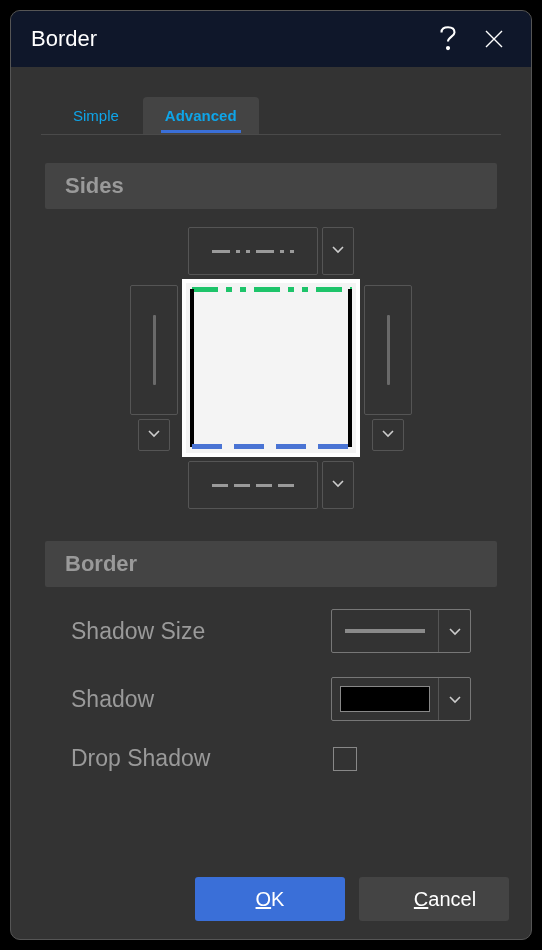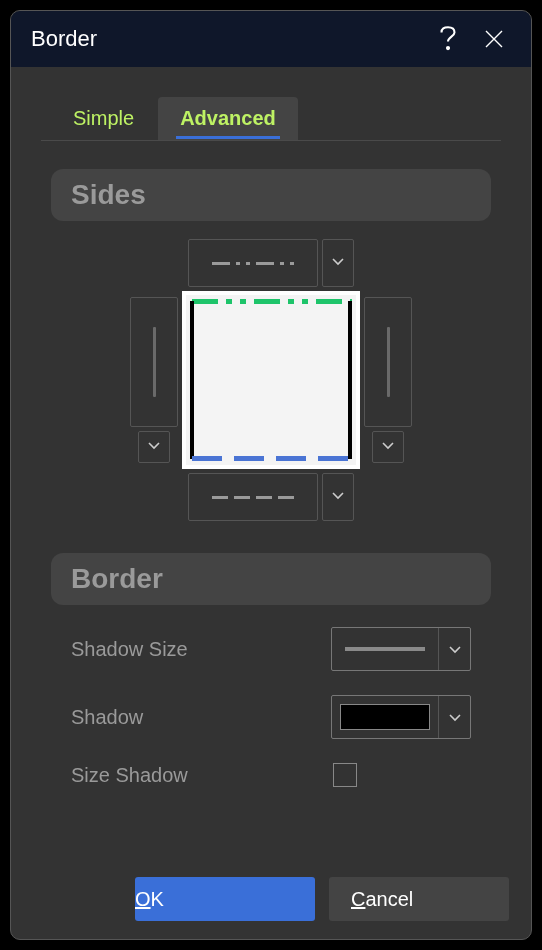--- a/index.html
+++ b/index.html
@@ -41,22 +41,22 @@
   }
   .tabs {
     display: flex;
     border-bottom: 1px solid #4a4a4a;
     margin-bottom: 28px;
     padding-left: 10px;
     gap: 2px;
   }
   .tab {
     padding: 10px 22px;
-    color: #bef264;
-    font-size: 20px;
+    color: #0ea5e9;
+    font-size: 15px;
     cursor: pointer;
     position: relative;
   }
   .tab.active {
     background: #444444;
     border-radius: 4px 4px 0 0;
     font-weight: bold;
   }
   .tab.active::after {
     content: "";
@@ -64,24 +64,24 @@
     left: 18px;
     right: 18px;
     bottom: 1px;
     height: 3px;
     background: #3a6fd8;
   }
   .section-header {
     background: #444444;
     padding: 10px 20px;
     color: #9a9a9a;
-    font-size: 28px;
+    font-size: 22px;
     font-weight: 600;
-    border-radius: 12px;
-    margin: 0 10px;
+    border-radius: 2px;
+    margin: 0 4px;
   }
   .sides-grid {
     margin: 18px auto 20px auto;
     width: 340px;
     position: relative;
   }
   .style-btn {
     background: #333;
     border: 1px solid #555;
     border-radius: 2px;
@@ -144,21 +144,21 @@
   }
   .shadow-section { margin-top: 32px; }
   .form-rows { padding: 22px 30px 0 30px; }
   .form-row {
     display: flex;
     align-items: center;
     margin-bottom: 24px;
   }
   .form-row .lbl {
     color: #9a9a9a;
-    font-size: 20px;
+    font-size: 23px;
     flex: 1;
   }
   .dropdown {
     width: 140px;
     height: 44px;
     border: 1px solid #777;
     border-radius: 2px;
     display: flex;
     align-items: center;
     cursor: pointer;
@@ -198,25 +198,26 @@
     margin-right: 114px;
   }
   .footer {
     position: absolute;
     bottom: 18px;
     right: 22px;
     display: flex;
     gap: 14px;
   }
   .btn {
-    width: 180px;
+    width: 150px;
     height: 44px;
     border-radius: 3px;
     display: flex;
     align-items: center;
+    justify-content: center;
     font-size: 20px;
     cursor: pointer;
     color: #fff;
   }
   .btn-primary { background: #3a6fd8; }
   .btn-secondary { background: #444444; padding-left: 22px; }
   .btn .ul { text-decoration: underline; }
   .vline {
     width: 3px; height: 70px; background: #6a6a6a; border-radius: 1px;
   }
@@ -372,21 +373,21 @@
               </div>
             <div class="dd-arrow chev">
               <svg width="14" height="14" viewBox="0 0 14 14" fill="none" stroke-width="1.6">
                   <path d="M2 5 L7 10 L12 5"></path>
                 </svg>
             </div>
           </div>
         </div>
 
         <div class="form-row">
-          <div class="lbl">Size Shadow</div>
+          <div class="lbl">Drop Shadow</div>
           <div class="checkbox"></div>
         </div>
       </div>
     </div>
 
   </div>
 
   <div class="footer">
     <div class="btn btn-primary">
       <span><span class="ul">O</span><span>K</span></span>

